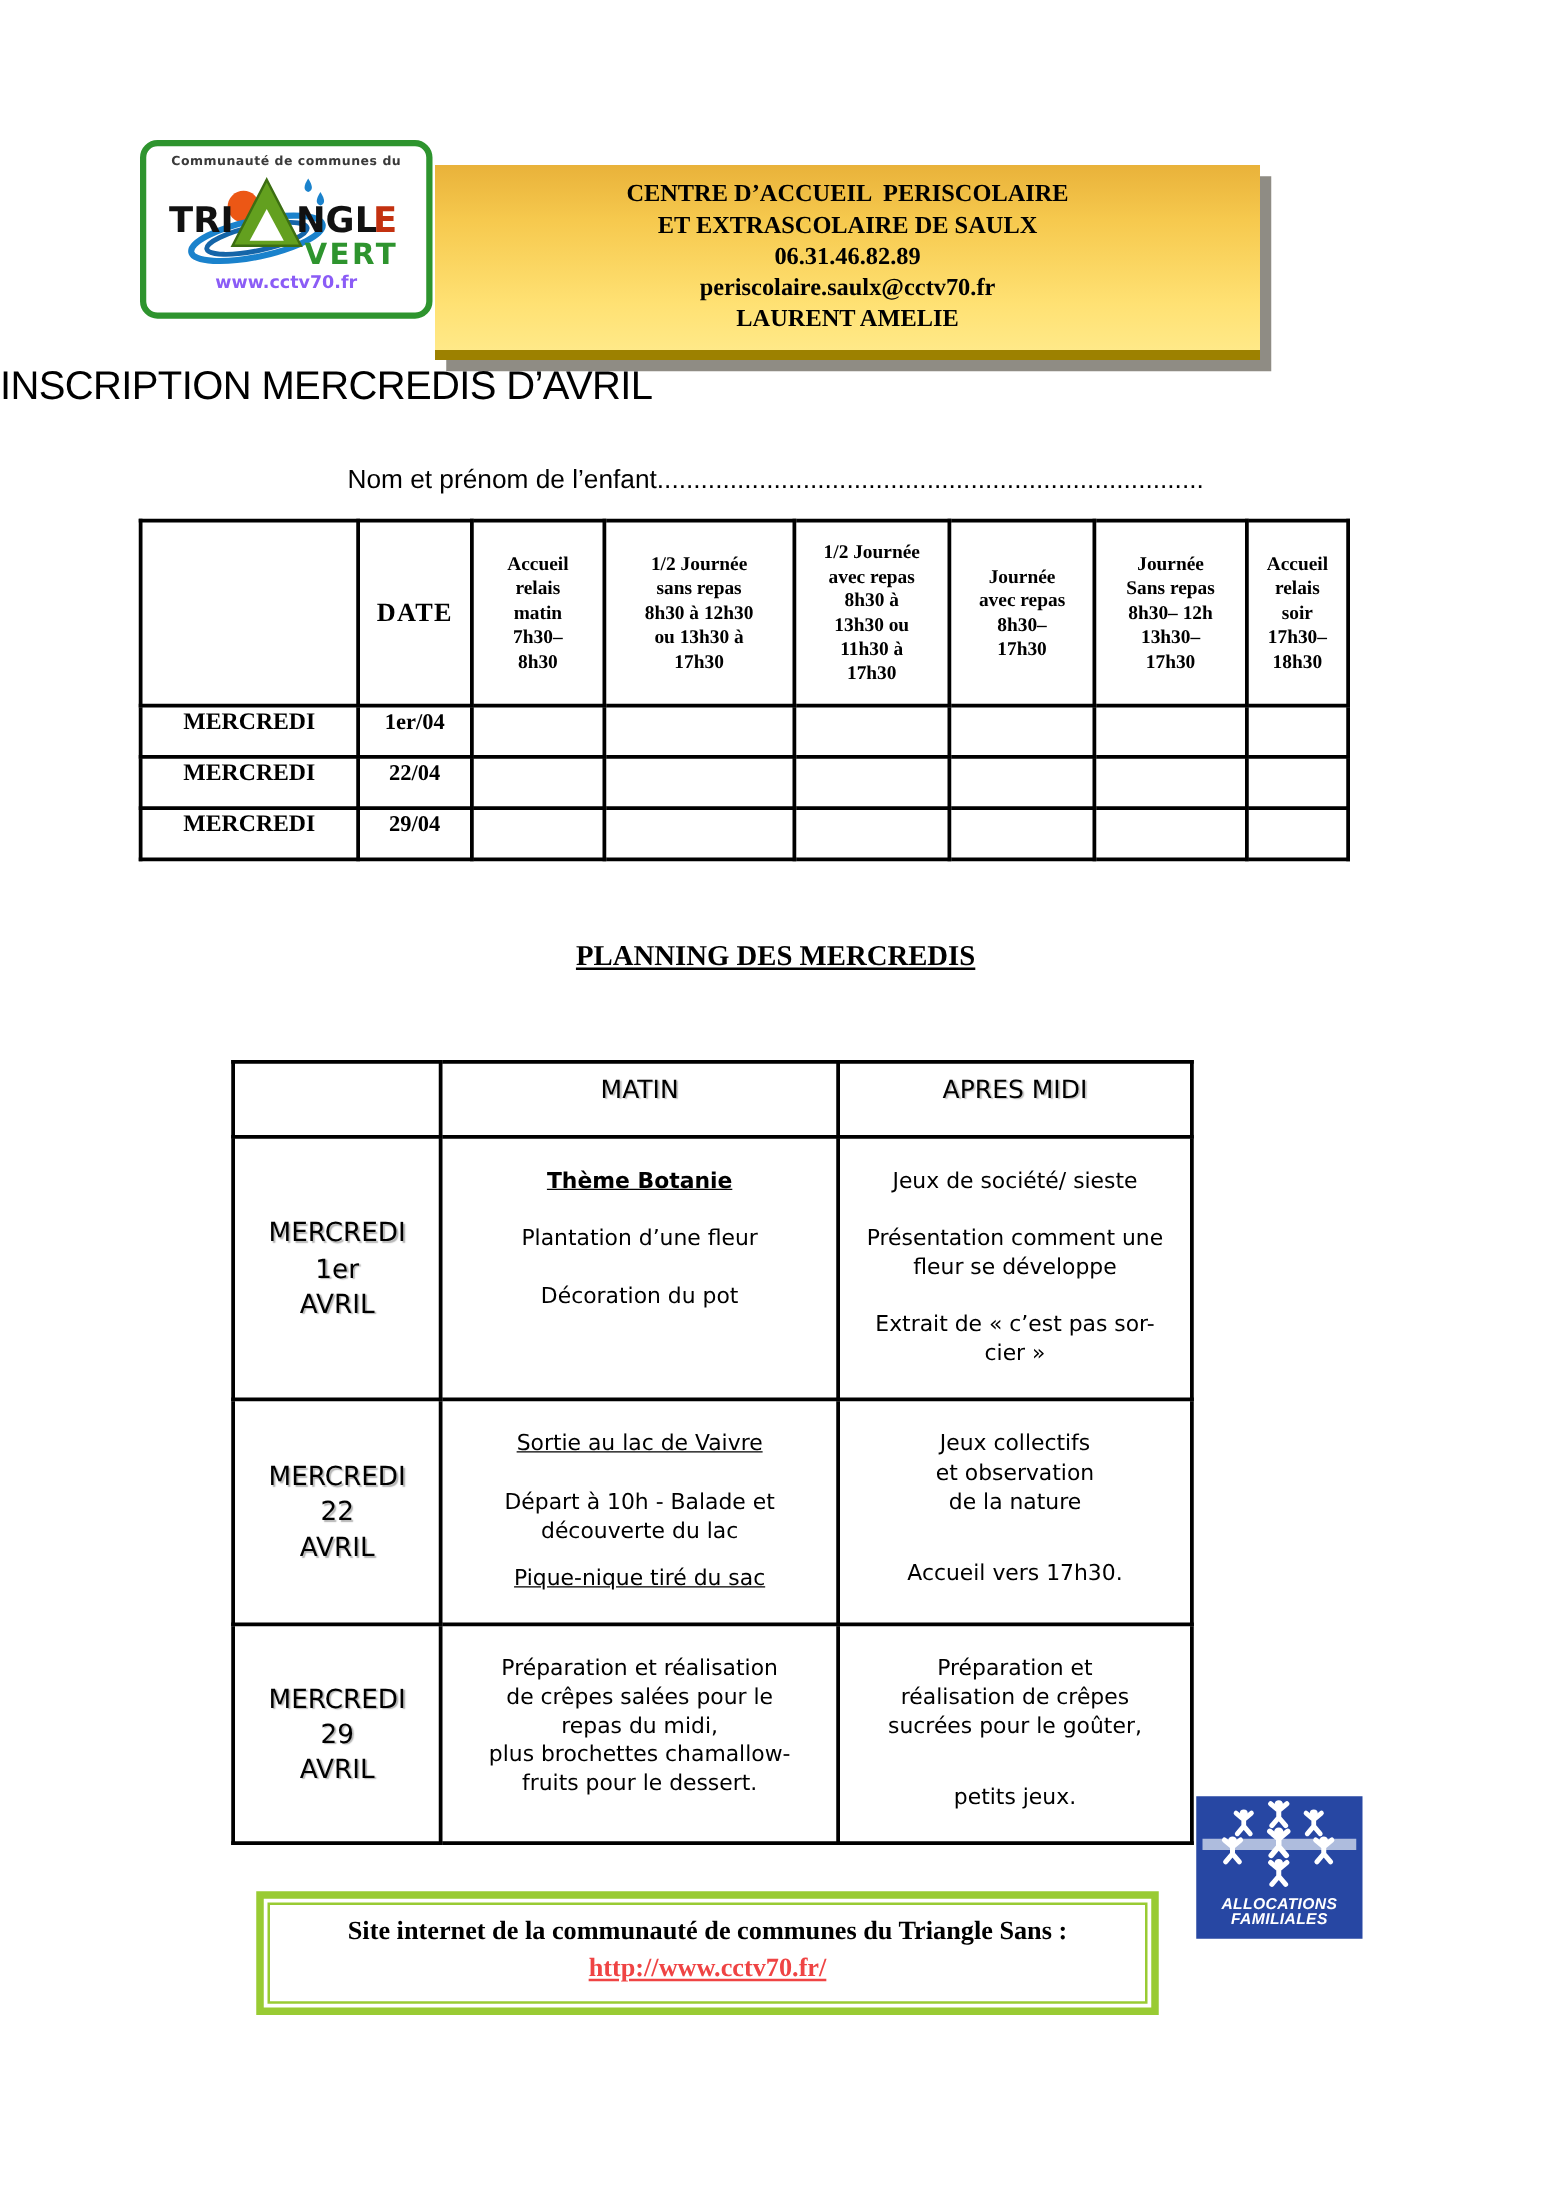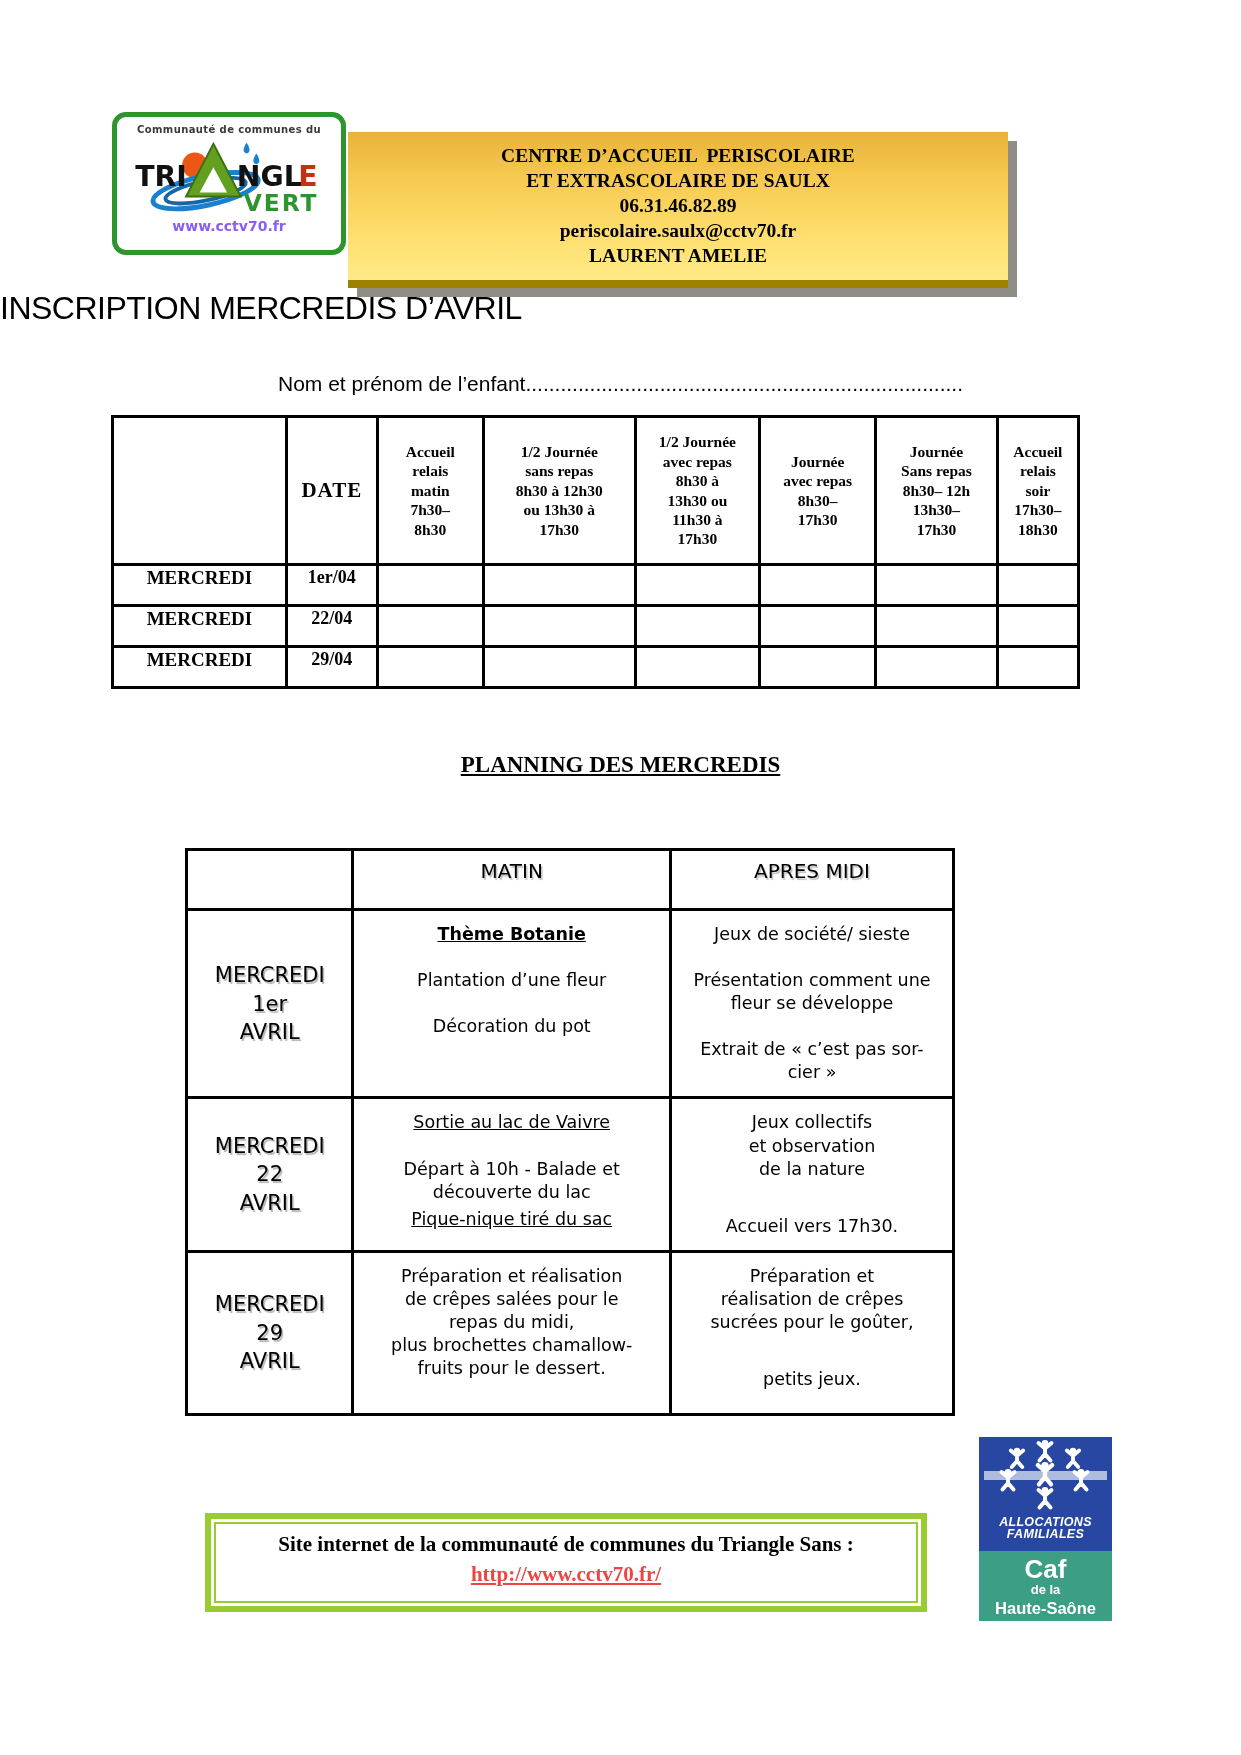--- a/index.html
+++ b/index.html
@@ -44,34 +44,34 @@
   .plan-title span { text-decoration:underline; }
   .plan { position:absolute; left:185px; top:848px; width:770px; border-collapse:collapse;
           table-layout:fixed; font-family:"DejaVu Sans", sans-serif; }
   .plan th, .plan td { border:3px solid #000; }
   .plan thead th { height:60px; font-size:20px; font-weight:normal; vertical-align:top; padding-top:8px;
                    text-align:center; text-shadow:1.5px 1.5px 1px rgba(0,0,0,0.25); }
   .plan tr.r1 { height:172px; } .plan tr.r2 { height:135px; } .plan tr.r3 { height:163px; }
   .plan td.rlabel { font-size:21px; line-height:1.35; text-align:center; vertical-align:middle;
                     white-space:pre-line; text-shadow:1.5px 1.5px 1px rgba(0,0,0,0.3); }
   .plan td.cell { font-size:17.5px; line-height:1.32; text-align:center; vertical-align:top; padding:8px 6px; }
-  .p { margin:4px; white-space:pre-line; }
+  .p { margin:15px; white-space:pre-line; }
   .gap { margin-top:23px; }
   .gap-lg { margin-top:34px; }
   .u { text-decoration:underline; }
   .bu { font-weight:bold; text-decoration:underline; }
 
   
   .site-box { position:absolute; left:205px; top:1513px; width:722px; border:6px solid #99cb33; background:#fff; }
   .site-inner { border:2px solid #99cb33; margin:3px; padding:8px 10px 14px; text-align:center;
                 font-weight:bold; font-size:21px; }
   .site-url { text-decoration:underline; margin-top:5px; display:block; color:#ef4444; }
 
   
-  .caf { position:absolute; left:979px; top:1437px; width:133px; }
+  .caf { position:absolute; left:957px; top:1437px; width:133px; }
   .caf-blue { background:#2747a3; height:114px; text-align:center; padding-top:2px; }
   .caf-alloc { color:#fff; font-style:italic; font-weight:bold; font-family:"Liberation Sans", sans-serif;
                font-size:12.5px; line-height:1.15; letter-spacing:0.3px; margin-top:-2px; }
   .caf-teal { background:#3b9e85; height:70px; color:#fff; text-align:center;
               font-family:"Liberation Sans", sans-serif; }
   .caf-name { font-size:26px; font-weight:bold; line-height:1; padding-top:5px; }
   .caf-dela { font-size:13px; font-weight:bold; line-height:1.2; }
   .caf-region { font-size:16.5px; font-weight:bold; line-height:1.25; }
 </style>
 </head>
@@ -284,20 +284,15 @@
         <use href="#pp" transform="translate(38,20) scale(0.95)"></use>
         <use href="#pp" transform="translate(94,20) scale(0.95)"></use>
         <use href="#pp" transform="translate(66,36) scale(1.1)"></use>
         <use href="#pp" transform="translate(29,42)"></use>
         <use href="#pp" transform="translate(102,42)"></use>
         <use href="#pp" transform="translate(66,60)"></use>
       </svg>
       <div class="caf-alloc">ALLOCATIONS</div>
       <div class="caf-alloc">FAMILIALES</div>
     </div>
-    <div class="caf-teal">
-      <div class="caf-name">Caf</div>
-      <div class="caf-dela">de la</div>
-      <div class="caf-region">Haute-Saône</div>
-    </div>
   </div>
 
 </div>
 
 </body></html>

